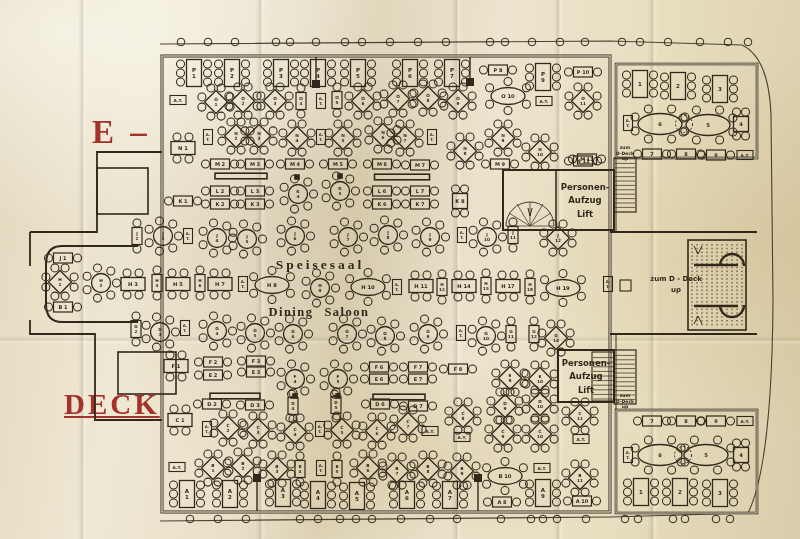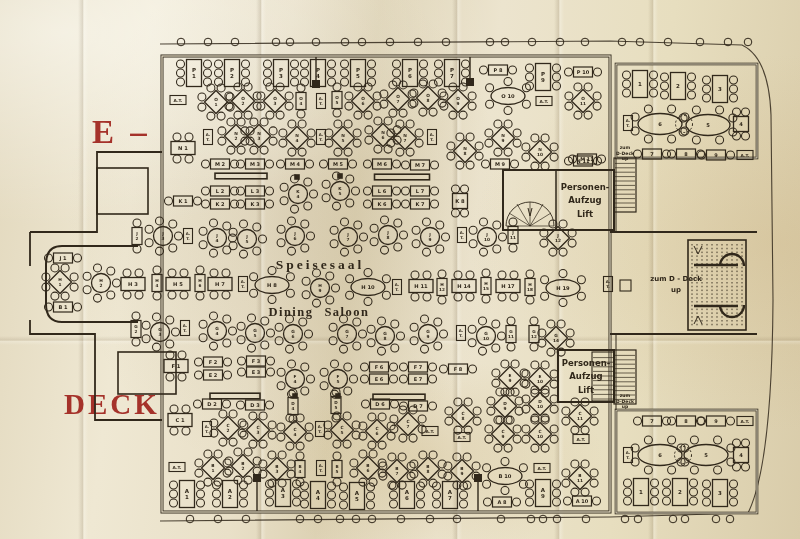--- a/index.html
+++ b/index.html
@@ -12,21 +12,21 @@
       radial-gradient(30% 25% at 53% 85%, rgba(180,150,80,.20), rgba(180,150,80,0) 75%),
       radial-gradient(55% 50% at 97% 45%, rgba(195,165,110,.25), rgba(195,165,110,0) 70%),
       linear-gradient(97deg,#e2d8bd 0%,#efe8d3 18%,#e9e0c8 34%,#ddd2b4 44%,#ece4ce 58%,#e7debf 78%,#d9ccaa 100%);
   }
   .crease{position:absolute;top:0;bottom:0;width:10px;pointer-events:none;
     background:linear-gradient(90deg,rgba(0,0,0,0),rgba(90,70,40,.15) 45%,rgba(255,255,250,.28) 60%,rgba(0,0,0,0));}
   .crease-h{position:absolute;left:0;right:0;height:9px;pointer-events:none;
     background:linear-gradient(180deg,rgba(0,0,0,0),rgba(90,70,40,.12) 45%,rgba(255,255,250,.22) 60%,rgba(0,0,0,0));}
   .red-label{position:absolute;color:#a5322a;font-family:"Liberation Serif",serif;font-weight:bold;line-height:1;}
   #e-label{left:92px;top:116px;font-size:33px;letter-spacing:4px;}
-  #deck-label{left:64px;top:390px;font-size:29px;letter-spacing:3px;}
+  #deck-label{left:64px;top:390px;font-size:29px;letter-spacing:3px;text-decoration:underline;}
   svg{position:absolute;left:0;top:0;}
 </style>
 </head>
 <body>
 
 <div class="crease" style="left:78px"></div>
 <div class="crease" style="left:256px"></div>
 <div class="crease" style="left:452px"></div>
 <div class="crease" style="left:554px"></div>
 <div class="crease" style="left:648px"></div>

